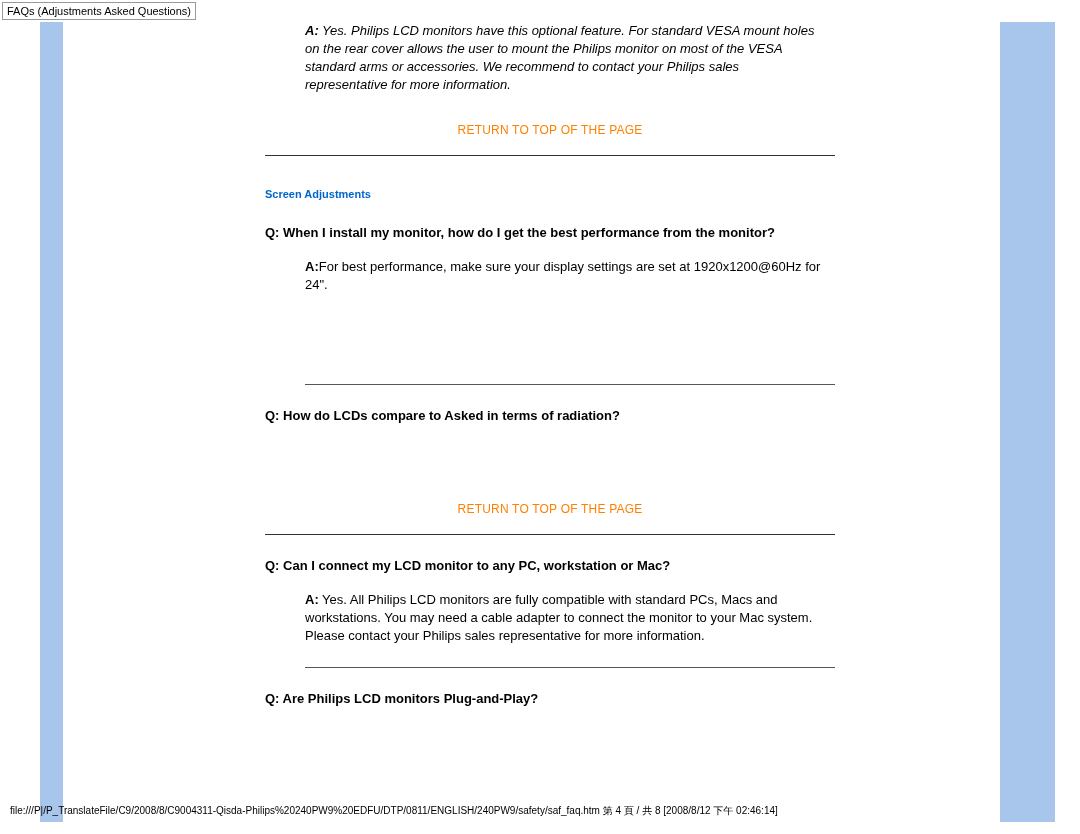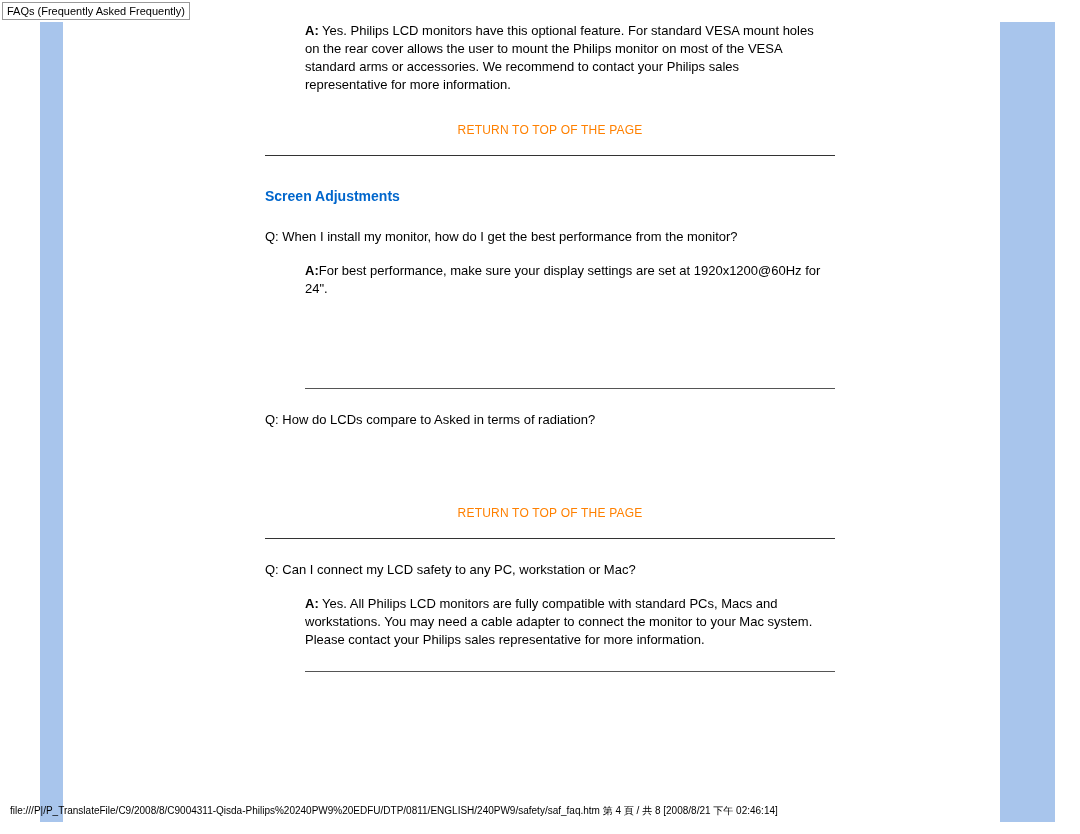--- a/index.html
+++ b/index.html
@@ -33,20 +33,21 @@
   .stripe-right { left: 1000px; width: 55px; }
   .content {
     position: absolute;
     left: 265px;
     top: 0;
     width: 570px;
   }
   .answer-block {
     margin: 0 12px 8px 40px;
     line-height: 1.38;
+    font-style: italic;
   }
   .answer-block2 {
     margin: 16px 0 8px 40px;
     line-height: 1.38;
   }
   .link-top {
     text-align: center;
     margin: 28px 0 14px 0;
   }
   .link-top a {
@@ -62,44 +63,44 @@
     margin: 18px 0 22px 0;
   }
   hr.inset {
     border: none;
     border-top: 1px solid #555;
     margin: 22px 0 22px 40px;
   }
   .section-title {
     color: #0066cc;
     font-weight: bold;
-    font-size: 14px;
+    font-size: 11px;
     margin: 32px 0 24px 0;
   }
   .question {
-    font-weight: normal;
+    font-weight: bold;
     margin: 0 0 8px 0;
     line-height: 1.4;
   }
   .footer-path {
     position: absolute;
     left: 10px;
     bottom: 4px;
     font-size: 10px;
     color: #000;
     white-space: nowrap;
   }
   b { font-weight: bold; }
 </style>
 </head>
 <body>
 
 
 
-<div class="header-bar">FAQs (Frequently Asked Frequently)</div>
+<div class="header-bar">FAQs (Adjustments Asked Questions)</div>
 
 <div class="page">
   <div class="blue-stripe stripe-left"></div>
   <div class="blue-stripe stripe-right"></div>
 
   <div class="content">
 
     <p class="answer-block">
       <b>A:</b><span> Yes. Philips LCD monitors have this optional feature. For standard VESA mount holes on the rear cover allows the user to mount the Philips monitor on most of the VESA standard arms or accessories. We recommend to contact your Philips sales representative for more information.</span>
     </p>
@@ -128,28 +129,31 @@
 
     <div style="height:40px"></div>
     <div class="link-top">
       <a href="#">RETURN TO TOP OF THE PAGE</a>
     </div>
 
     <hr class="full">
 
 
     <p class="question">
-      <span>Q:</span><span> Can I connect my LCD safety to any PC, workstation or Mac?</span>
+      <span>Q:</span><span> Can I connect my LCD monitor to any PC, workstation or Mac?</span>
     </p>
     <p class="answer-block2">
       <b>A:</b><span> Yes. All Philips LCD monitors are fully compatible with standard PCs, Macs and workstations. You may need a cable adapter to connect the monitor to your Mac system. Please contact your Philips sales representative for more information.</span>
     </p>
 
     <hr class="inset">
 
+    <p class="question">
+      <span>Q:</span><span> Are Philips LCD monitors Plug-and-Play?</span>
+    </p>
 
   </div>
 
-  <div class="footer-path">file:///P|/P_TranslateFile/C9/2008/8/C9004311-Qisda-Philips%20240PW9%20EDFU/DTP/0811/ENGLISH/240PW9/safety/saf_faq.htm 第 4 頁 / 共 8  [2008/8/21 下午 02:46:14]</div>
+  <div class="footer-path">file:///P|/P_TranslateFile/C9/2008/8/C9004311-Qisda-Philips%20240PW9%20EDFU/DTP/0811/ENGLISH/240PW9/safety/saf_faq.htm 第 4 頁 / 共 8  [2008/8/12 下午 02:46:14]</div>
 </div>
 
 
 
 
 </body></html>

